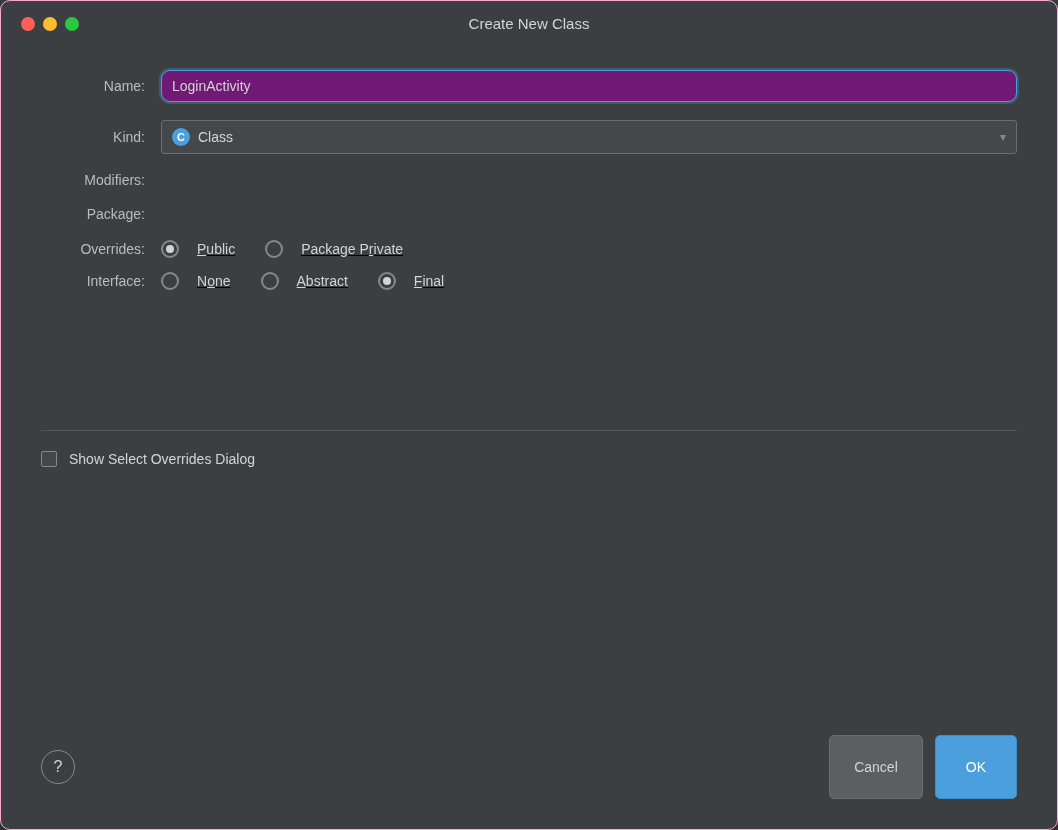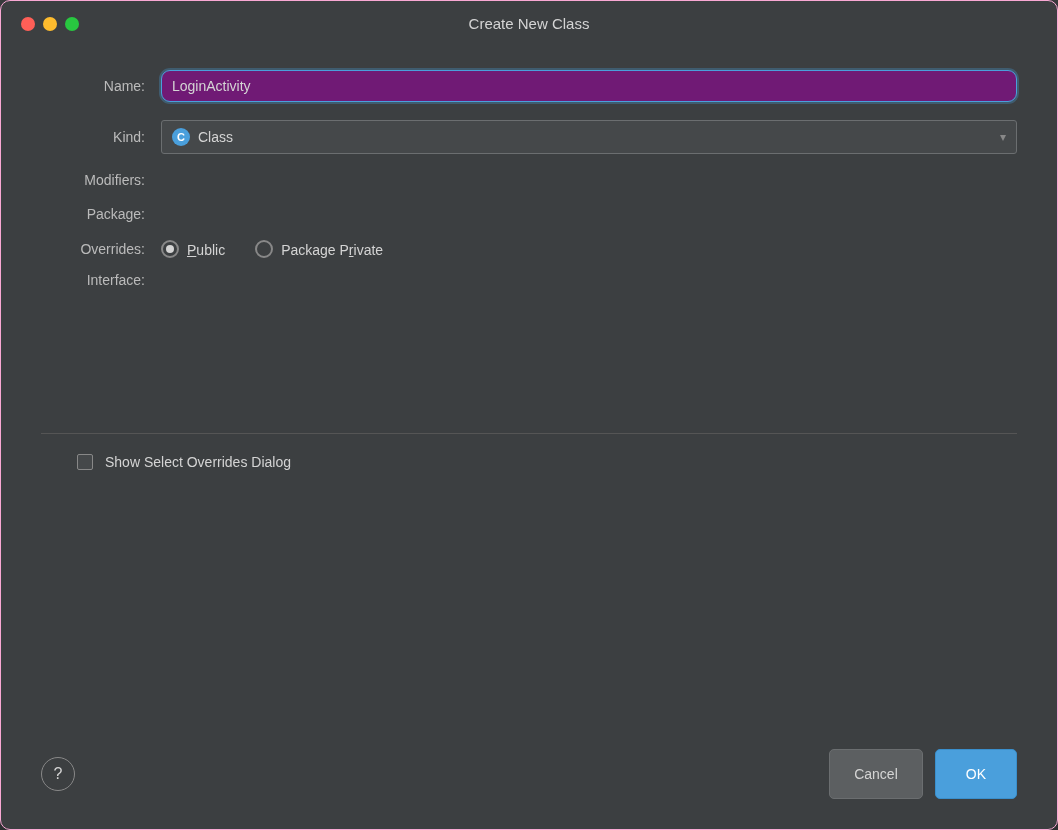--- a/index.html
+++ b/index.html
@@ -148,23 +148,24 @@
     }
 
     .radio-group {
       display: flex;
       align-items: center;
       gap: 30px;
     }
 
     .radio-option {
       display: flex;
-      align-items: flex-end;
-      gap: 8px;
-      cursor: pointer;
+      align-items: center;
+      gap: 18px;
+      cursor: pointer;
+      text-decoration: underline;
     }
 
     .radio-circle {
       width: 18px;
       height: 18px;
       border-radius: 50%;
       border: 2px solid #888;
       display: flex;
       align-items: center;
       justify-content: center;
@@ -195,21 +196,20 @@
       height: 1px;
       background: #555;
       margin: 20px 0;
     }
 
     .checkbox-row {
       display: flex;
       align-items: center;
       gap: 12px;
       margin-bottom: 20px;
-      margin-left: 36px;
     }
 
     .checkbox-box {
       width: 16px;
       height: 16px;
       border: 1px solid #888;
       border-radius: 2px;
       background: #45484a;
       flex-shrink: 0;
     }
@@ -244,21 +244,21 @@
       display: flex;
       gap: 12px;
     }
 
     .btn-cancel {
       background: #5c5f61;
       border: 1px solid #6b6e70;
       border-radius: 5px;
       color: #d4d4d4;
       font-size: 14px;
-      padding: 16px 24px;
+      padding: 23px 24px;
       cursor: pointer;
       margin-left: 36px;
     }
 
     .btn-ok {
       background: #4a9fdc;
       border: 1px solid #3a8fcc;
       border-radius: 5px;
       color: white;
       font-size: 14px;
@@ -321,20 +321,36 @@
         </div>
         <div class="radio-option">
           <div class="radio-circle"></div>
           <span class="radio-label">Package P<span class="underline">r</span>ivate</span>
         </div>
       </div>
     </div>
 
     <div class="form-row">
       <label class="form-label">Interface:</label>
+      <div class="radio-group">
+        <div class="radio-option">
+          <div class="radio-circle"></div>
+          <span class="radio-label">N<span class="underline">o</span>ne</span>
+        </div>
+        <div class="radio-option">
+          <div class="radio-circle"></div>
+          <span class="radio-label"><span class="underline">A</span>bstract</span>
+        </div>
+        <div class="radio-option">
+          <div class="radio-circle selected">
+            <div class="radio-inner"></div>
+          </div>
+          <span class="radio-label"><span class="underline">F</span>inal</span>
+        </div>
+      </div>
     </div>
 
     <div class="spacer"></div>
 
     <div class="divider"></div>
 
     <div class="checkbox-row">
       <div class="checkbox-box"></div>
       <span class="checkbox-label">Show Select Overrides Dialog</span>
     </div>

